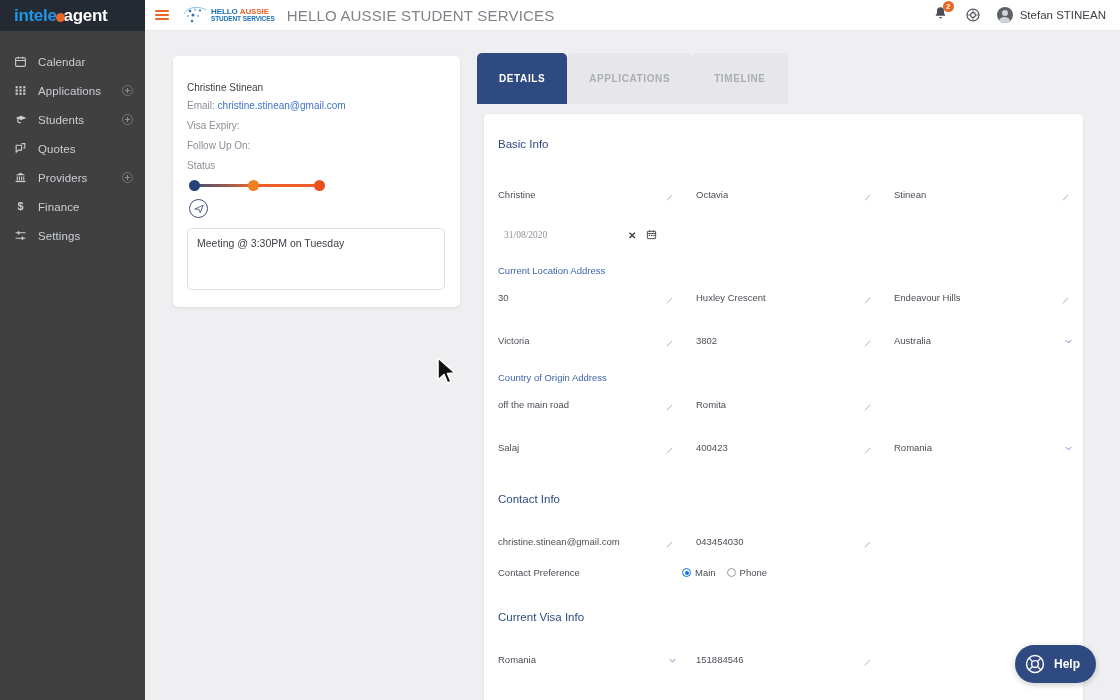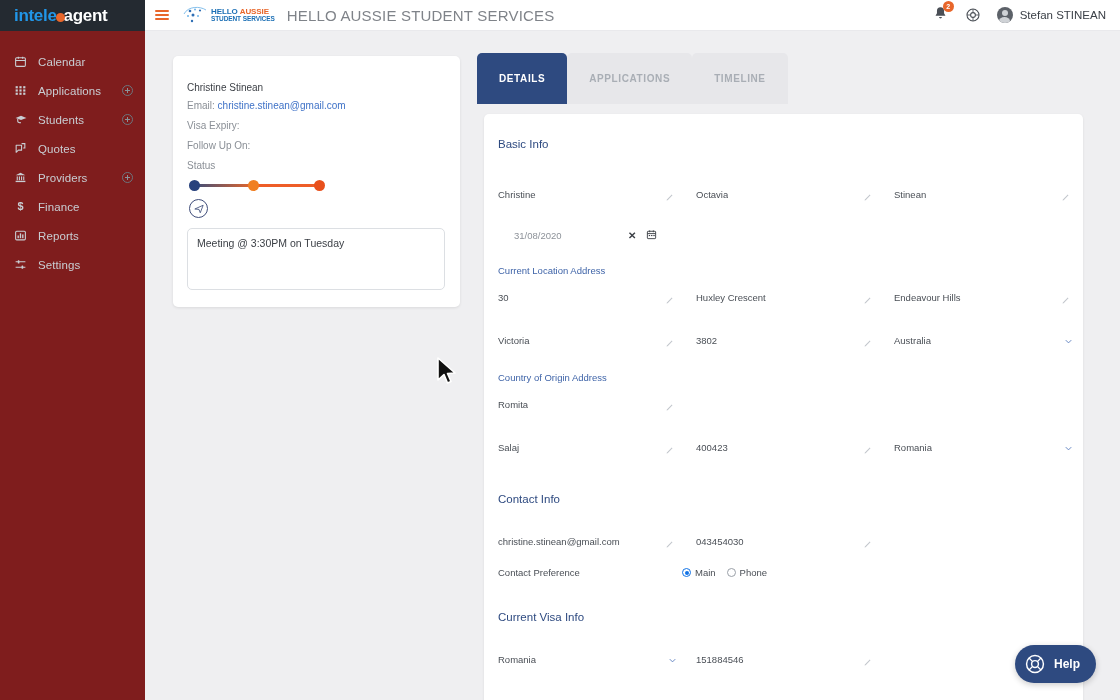--- a/index.html
+++ b/index.html
@@ -8,21 +8,21 @@
     overflow: hidden;
     font-family: "Liberation Sans", sans-serif;
     background: #eeeef0;
   }
   #app { position: relative; width: 1120px; height: 700px; }
 
   
   #sidebar {
     position: absolute; left: 0; top: 0;
     width: 145px; height: 700px;
-    background: #7f1d1d;
+    background: #404040;
   }
   #brand {
     height: 31px; display: flex; align-items: center;
     padding-left: 14px; background: #242a31;
   }
   .brand-text { font-size: 17px; font-weight: 700; letter-spacing: -0.3px; }
   .brand-a { color: #2196e8; }
   .brand-dot {
     display: inline-block; width: 9px; height: 9px;
     border-radius: 50%; background: #e8662a;
@@ -184,21 +184,21 @@
   }
   .fld .chev {
     position: absolute; right: 4px; top: 3px;
     width: 11px; height: 11px; color: #5c7fbe;
   }
   .c1 { width: 198px; padding-left: 14px; }
   .c2 { width: 198px; padding-left: 14px; }
   .c3 { width: 198px; padding-left: 14px; }
 
   .dob-row { display: flex; align-items: center; }
-  .dob-val { font-size: 9.5px; color: #8d9299; padding-left: 30px; width: 144px; }
+  .dob-val { font-size: 9.5px; color: #8d9299; padding-left: 20px; width: 144px; font-family: Liberation Serif, serif; }
   .dob-x { font-size: 10px; color: #3b3f45; font-weight: 700; cursor: pointer; }
   .dob-cal { margin-left: 10px; cursor: pointer; color: #3b3f45; }
 
   .pref-row { display: flex; align-items: center; }
   .pref-label { font-size: 9.5px; color: #4a4f56; width: 198px; padding-left: 14px; }
   .radio-set { display: flex; align-items: center; gap: 11px; }
   .radio-opt { display: flex; align-items: center; gap: 4px; cursor: pointer; }
   .radio {
     width: 9px; height: 9px; border-radius: 50%;
     border: 1px solid #9aa0a8; background: #fff; position: relative;
@@ -297,33 +297,20 @@
           <span class="nav-ico">
             <svg width="13" height="13" viewBox="0 0 24 24">
               <text x="12" y="19" font-size="20" font-weight="700" text-anchor="middle" fill="currentColor" font-family="Liberation Sans,sans-serif">$</text>
             </svg>
           </span>
           <span class="nav-label">Finance</span>
         </div>
         <div class="nav-item">
           <span class="nav-ico">
             <svg width="13" height="13" viewBox="0 0 24 24">
-              <rect x="3" y="4" width="18" height="16" rx="2" fill="none" stroke="currentColor" stroke-width="2"></rect>
-              <g fill="currentColor">
-                <rect x="6.5" y="12" width="2.5" height="5"></rect>
-                <rect x="10.7" y="8" width="2.5" height="9"></rect>
-                <rect x="15" y="10" width="2.5" height="7"></rect>
-              </g>
-            </svg>
-          </span>
-          <span class="nav-label">Reports</span>
-        </div>
-        <div class="nav-item">
-          <span class="nav-ico">
-            <svg width="13" height="13" viewBox="0 0 24 24">
               <g stroke="currentColor" stroke-width="2">
                 <path d="M3 7h18M3 17h18"></path>
               </g>
               <g fill="currentColor">
                 <rect x="7" y="4" width="3" height="6" rx="1"></rect>
                 <rect x="14" y="14" width="3" height="6" rx="1"></rect>
               </g>
             </svg>
           </span>
           <span class="nav-label">Settings</span>
@@ -509,20 +496,26 @@
                 <path d="M6 9l6 6 6-6" fill="none" stroke="#5c7fbe" stroke-width="2"></path>
               </svg></span>
         </div>
       </div>
 
       <div style="height:22px"></div>
       <div class="grp-title">Country of Origin Address</div>
 
       <div style="height:11px"></div>
       <div class="row">
+        <div class="fld c2">
+          <span class="val">off the main road</span>
+          <span class="pencil"><svg width="9" height="9" viewBox="0 0 24 24">
+                <path d="M4 20l3-1L20 6l-2-2L5 17z" fill="#c2c6cc"></path>
+              </svg></span>
+        </div>
         <div class="fld c3">
           <span class="val">Romita</span>
           <span class="pencil"><svg width="9" height="9" viewBox="0 0 24 24">
                 <path d="M4 20l3-1L20 6l-2-2L5 17z" fill="#c2c6cc"></path>
               </svg></span>
         </div>
       </div>
 
       <div style="height:23px"></div>
       <div class="row">

